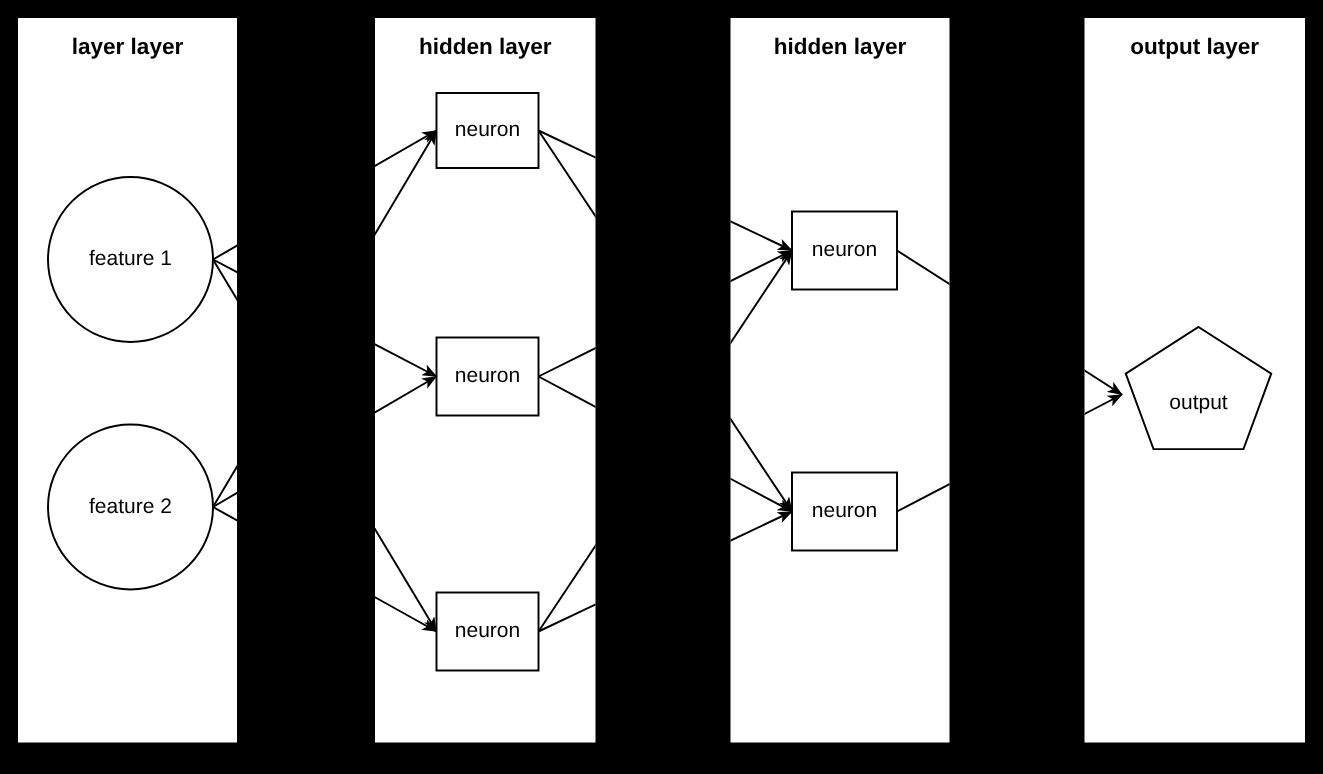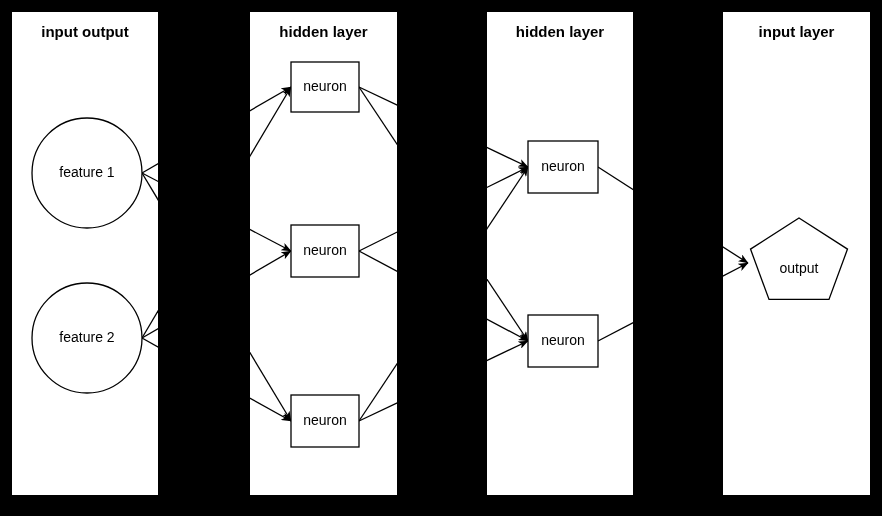--- a/index.html
+++ b/index.html
@@ -13,30 +13,30 @@
               text-anchor:middle;dominant-baseline:middle;}
   .shape{fill:#ffffff;stroke:#000000;stroke-width:1.3;}
   .edge{stroke:#000000;stroke-width:1.3;fill:none;}
 </style>
 </head>
 <body>
 
 <div id="stage">
   <div id="panels">
       <div class="panel" style="left: 12px; top: 12px; width: 146px; height: 483px;">
-        <div class="panel-title" style="top: 12px;">input output</div>
+        <div class="panel-title" style="top: 12px;">layer layer</div>
       </div>
       <div class="panel" style="left: 250px; top: 12px; width: 147px; height: 483px;">
         <div class="panel-title" style="top: 12px;">hidden layer</div>
       </div>
       <div class="panel" style="left: 487px; top: 12px; width: 146px; height: 483px;">
         <div class="panel-title" style="top: 12px;">hidden layer</div>
       </div>
       <div class="panel" style="left: 723px; top: 12px; width: 147px; height: 483px;">
-        <div class="panel-title" style="top: 12px;">input layer</div>
+        <div class="panel-title" style="top: 12px;">output layer</div>
       </div>
     </div>
   <svg class="wires" id="wires" viewBox="0 0 882 516">
       <defs>
         <clipPath id="clip-input">
           <rect x="12" y="12" width="146" height="483"></rect>
         </clipPath>
         <clipPath id="clip-hidden1">
           <rect x="250" y="12" width="147" height="483"></rect>
         </clipPath>

